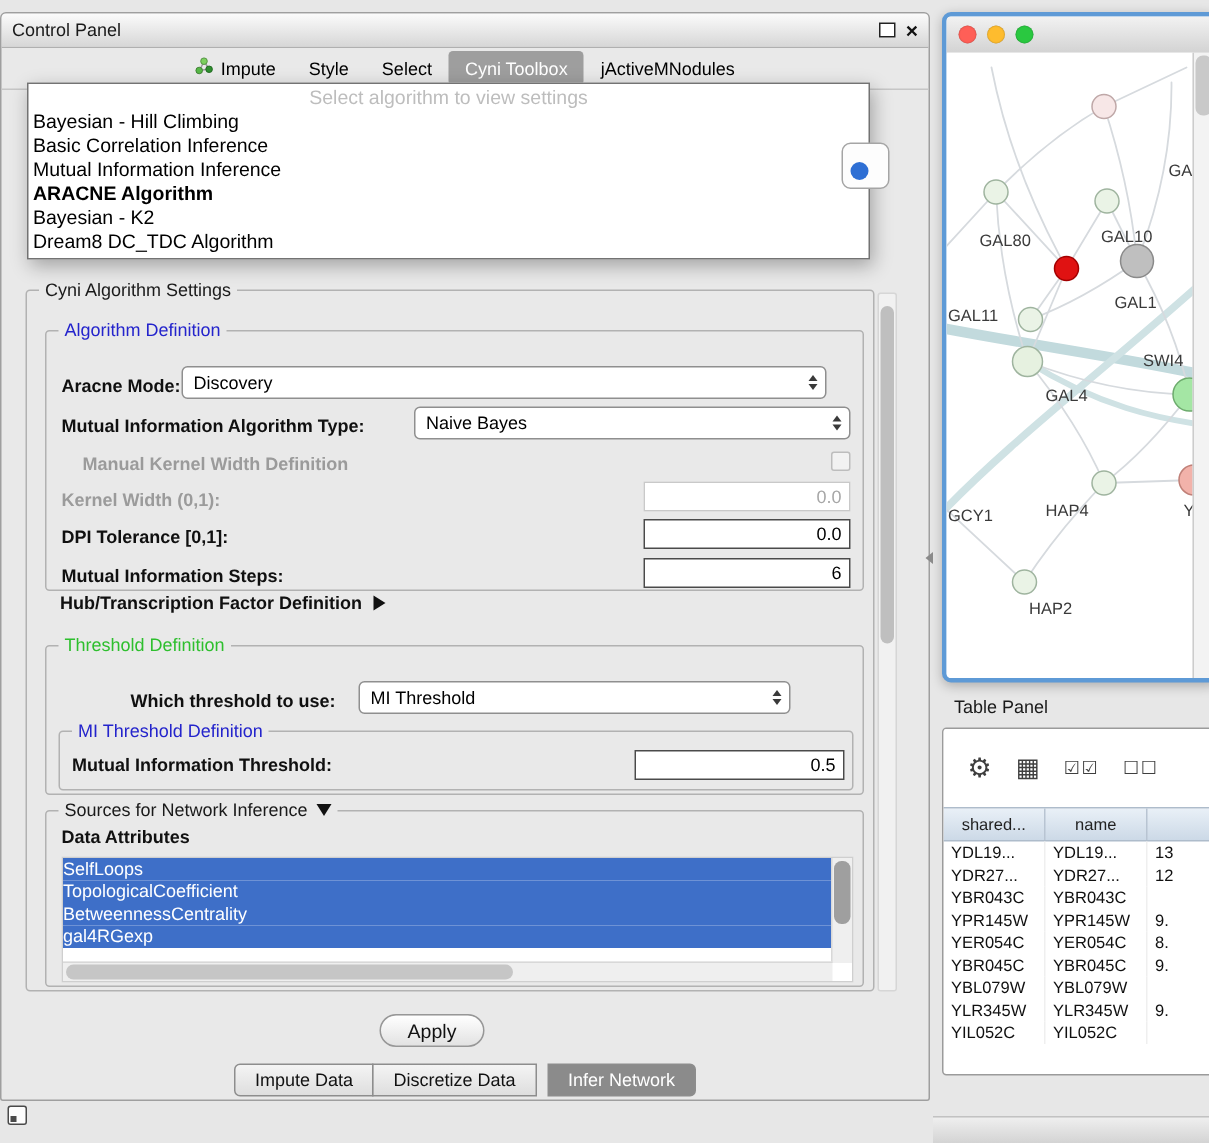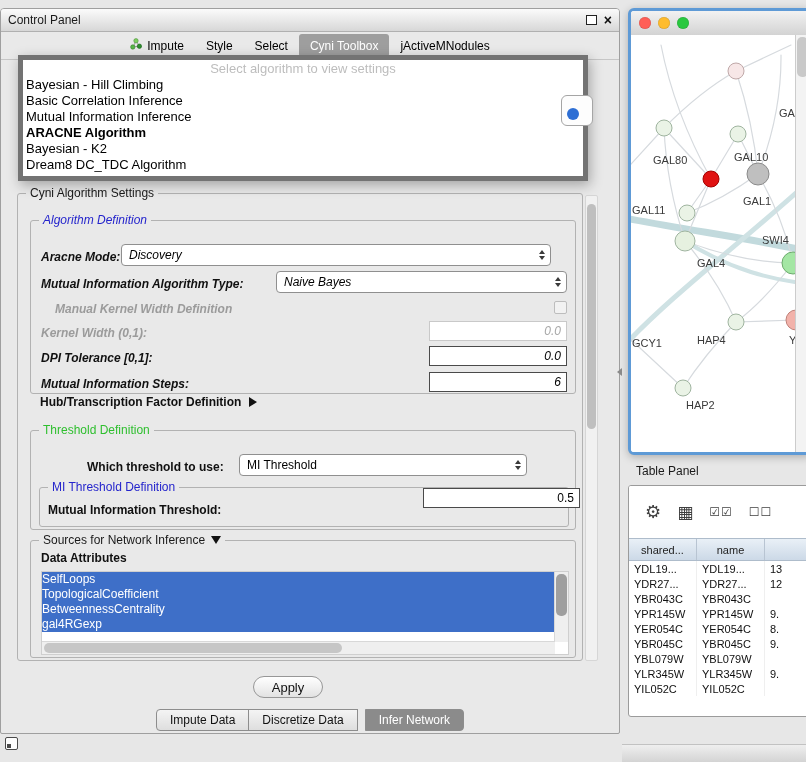--- a/index.html
+++ b/index.html
@@ -18,21 +18,21 @@
   .tabbar{position:absolute;left:0;right:0;top:23px;height:27px;display:flex;justify-content:center;align-items:stretch;border-bottom:1px solid #c6c6c6;}
   .tab{display:flex;align-items:center;gap:5px;padding:0 11px;font-size:12px;color:#000;}
   .tab.selected{background:#9e9e9e;color:#fff;border-radius:3px;margin:2px 0;}
   
   .group{position:absolute;border:1px solid #b2b2b2;border-radius:3px;box-sizing:border-box;}
   .gtitle{position:absolute;top:-8px;left:8px;background:#e9e9e9;padding:0 4px;font-size:12px;color:#1a1a1a;
           display:flex;align-items:center;gap:6px;white-space:nowrap;}
   .gtitle.blue{color:#2424cc;}
   .gtitle.green{color:#2ebf2e;}
   .settings{left:16px;top:184px;width:566px;height:468px;}
-  .algo{left:12px;top:26px;width:546px;height:174px;font-style:italic;}
+  .algo{left:12px;top:26px;width:546px;height:174px;}
   .threshold{left:12px;top:236px;width:546px;height:100px;}
   .migroup{left:8px;top:56px;width:530px;height:40px;}
   .sources{left:12px;top:346px;width:546px;height:118px;}
   .lbl{position:absolute;font-size:12px;font-weight:bold;color:#101010;white-space:nowrap;}
   .lbl.dis{color:#9b9b9b;}
   .combo{position:absolute;height:22px;background:#fff;border:1px solid #8f8f8f;border-radius:4px;font-size:12px;
          display:flex;align-items:center;padding:0 20px 0 7px;box-sizing:border-box;color:#000;}
   .arrows{position:absolute;right:5px;top:5px;display:flex;flex-direction:column;gap:2px;}
   .arrows i{display:block;width:0;height:0;border-left:3.5px solid transparent;border-right:3.5px solid transparent;}
   .arrows .up{border-bottom:4px solid #3a3a3a;}
@@ -58,21 +58,21 @@
        border:1px solid #979797;border-radius:11px;font-size:13px;color:#111;font-family:inherit;}
   .btabs{position:absolute;left:0;right:0;top:700px;display:flex;justify-content:center;}
   .btab{border:1px solid #8d8d8d;background:linear-gradient(#f4f4f4,#dedede);font-size:12px;color:#111;padding:3px 13px;margin-left:-1px;}
   .btab:first-child{border-radius:4px 0 0 4px;margin-left:0;}
   .btab:last-child{border-radius:0 4px 4px 0;}
   .btab.selected{background:#8b8b8b;color:#fff;margin-left:7px;}
   
   .setscroll{position:absolute;left:584px;top:186px;width:13px;height:466px;background:#f1f1f1;border:1px solid #d6d6d6;border-radius:2px;box-sizing:border-box;}
   .setscroll .thumb{position:absolute;left:1px;right:1px;top:8px;height:225px;background:#bfbfbf;border-radius:6px;}
   
-  .popup{position:absolute;left:18px;top:55px;width:560px;background:#fff;border:5px solid #737373;
+  .popup{position:absolute;left:18px;top:55px;width:560px;background:#fff;border:1px solid #737373;
          box-shadow:2px 4px 12px rgba(0,0,0,.3);z-index:40;padding-bottom:3px;}
   .ph{height:17px;line-height:17px;text-align:center;color:#bdbdbd;font-size:13px;}
   .pitem{height:16px;line-height:16px;font-size:13px;color:#000;padding-left:3px;white-space:nowrap;}
   .pitem.selected{font-weight:bold;}
   .helpbtn{position:absolute;left:561px;top:95px;width:32px;height:31px;background:#fdfdfd;border:1px solid #a5a5a5;border-radius:6px;z-index:45;box-sizing:border-box;}
   .helpdot{position:absolute;left:5px;bottom:5px;width:12px;height:12px;border-radius:50%;background:#2e6fd4;}
   
   .netwin{position:absolute;left:628px;top:8px;width:184px;height:447px;border:3px solid #5e9ad6;border-radius:6px;
           background:#fff;box-sizing:border-box;overflow:hidden;box-shadow:0 2px 8px rgba(0,0,0,.25);}
   .nettitle{height:24px;background:linear-gradient(#f2f2f2,#d3d3d3);border-bottom:1px solid #b5b5b5;display:flex;align-items:center;padding-left:8px;}
@@ -188,21 +188,21 @@
           <span>MI Threshold</span>
           <span class="arrows">
               <i class="up"></i>
               <i class="dn"></i>
             </span>
         </div>
 
         <div class="group migroup">
           <span class="gtitle blue">MI Threshold Definition</span>
           <span class="lbl" style="left:8px;top:15px">Mutual Information Threshold:</span>
-          <div class="field" style="left:383px;top:0;width:157px">0.5</div>
+          <div class="field" style="left:383px;top:12px;width:140px">0.5</div>
         </div>
       </div>
 
       <div class="group sources">
         <span class="gtitle">
           <span>Sources for Network Inference</span>
           <span class="tri-down"></span>
         </span>
         <span class="lbl-attr">Data Attributes</span>
         <div class="srclist">

